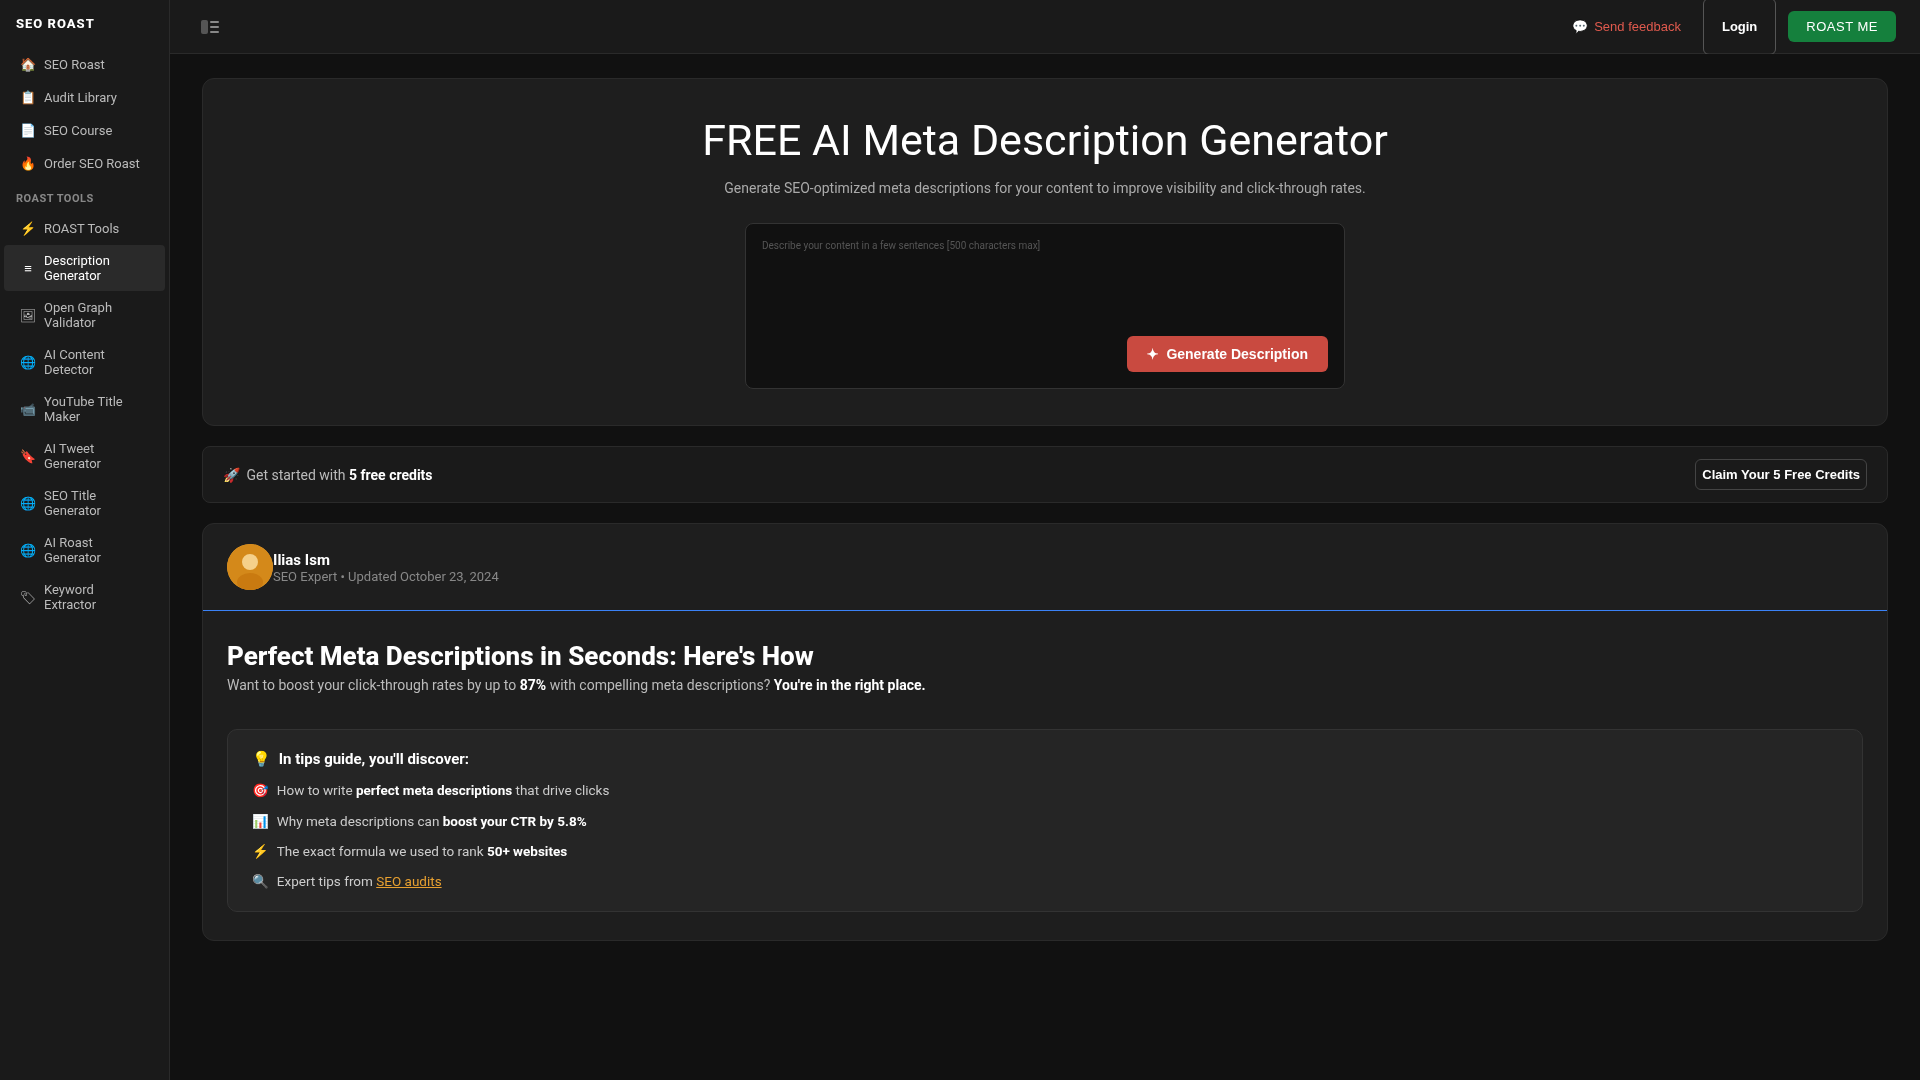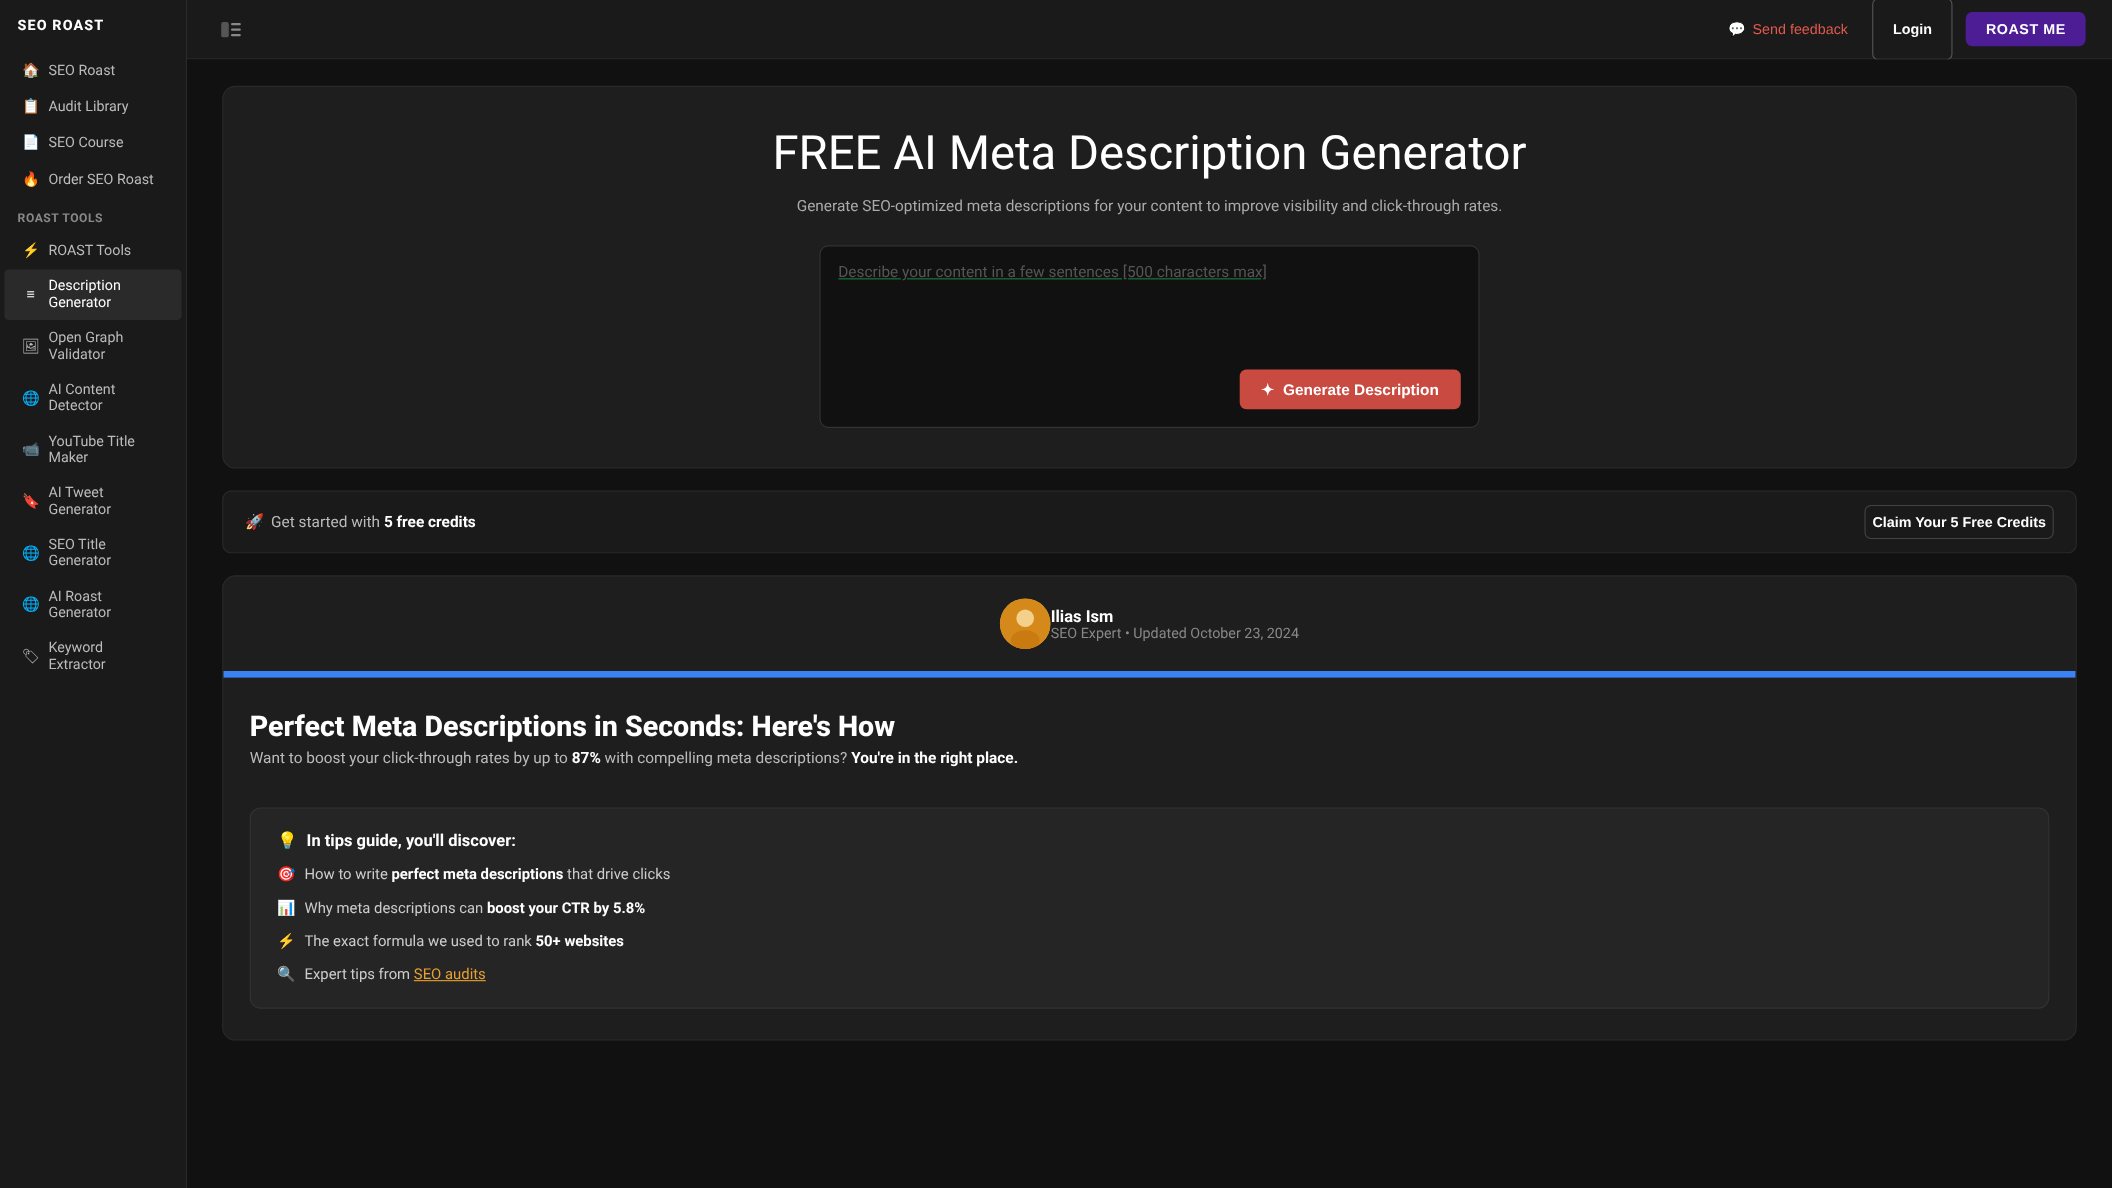--- a/index.html
+++ b/index.html
@@ -120,25 +120,25 @@
       background: transparent;
       border: 1px solid #555;
       color: #fff;
       font-size: 13px;
       font-weight: 600;
       padding: 20px 18px;
       border-radius: 6px;
       cursor: pointer;
     }
     .roast-me-btn {
-      background: #4c1d95;
+      background: #15803d;
       border: none;
       color: #fff;
       font-size: 13px;
-      font-weight: 700;
+      font-weight: 400;
       padding: 8px 18px;
       border-radius: 6px;
       cursor: pointer;
       letter-spacing: 0.5px;
     }
 
     
     #content {
       flex: 1;
       overflow-y: auto;
@@ -173,27 +173,26 @@
       border: 1px solid #333;
       border-radius: 8px;
       padding: 16px;
       max-width: 600px;
       margin: 0 auto 0 auto;
     }
     .content-textarea {
       width: 100%;
       background: transparent;
       border: none;
-      color: #15803d;
-      font-size: 14px;
+      color: #e5e5e5;
+      font-size: 10px;
       resize: none;
       outline: none;
       min-height: 80px;
       font-family: inherit;
-      text-decoration: underline;
     }
     .content-textarea::placeholder { color: #555; }
     .generate-btn-row {
       display: flex;
       justify-content: flex-end;
       margin-top: 12px;
     }
     .generate-btn {
       background: #c94a40;
       border: none;
@@ -243,22 +242,21 @@
       background: #1e1e1e;
       border-radius: 12px;
       border: 1px solid #2a2a2a;
       overflow: hidden;
     }
     .article-author-bar {
       display: flex;
       align-items: center;
       gap: 0;
       padding: 20px 24px;
-      border-bottom: 6px solid #3b82f6;
-      justify-content: center;
+      border-bottom: 1px solid #3b82f6;
     }
     .author-avatar {
       width: 46px;
       height: 46px;
       border-radius: 50%;
       background: #e8a030;
       display: flex;
       align-items: center;
       justify-content: center;
       font-size: 20px;

